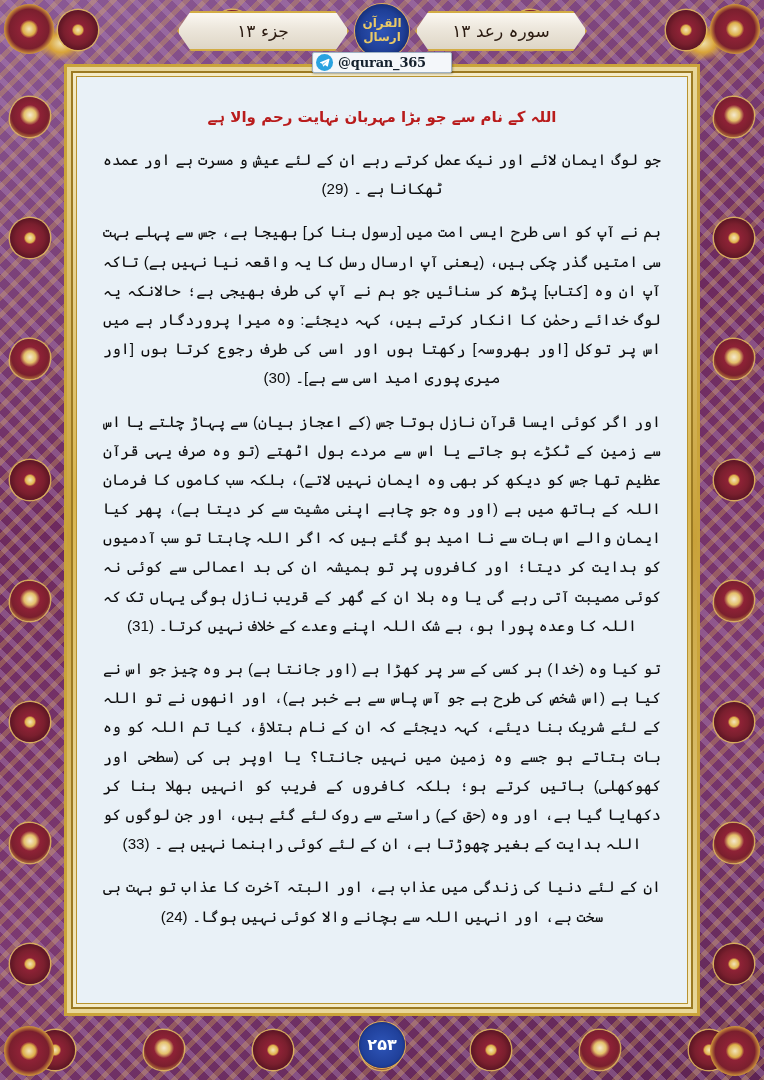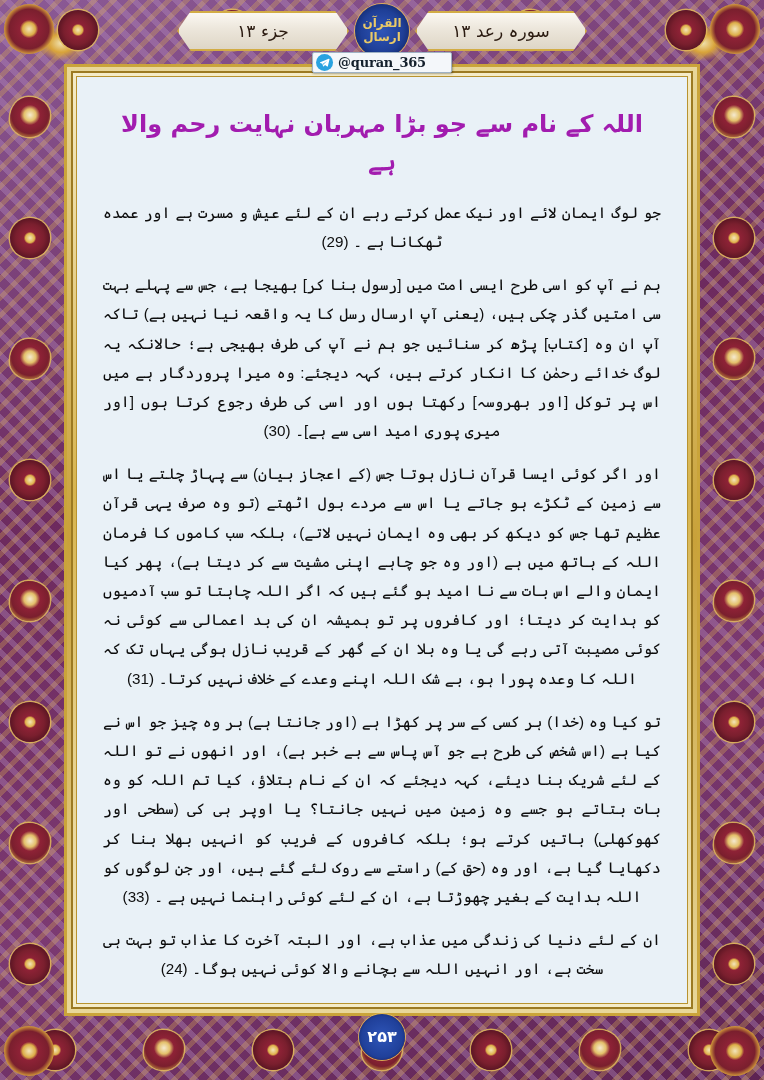--- a/index.html
+++ b/index.html
@@ -156,23 +156,23 @@
     font-family: "DejaVu Serif", "Liberation Serif", serif;
     font-size: 13px;
     font-weight: bold;
     color: #14202c;
     letter-spacing: -0.2px;
   }
 
   
   .bismillah {
     text-align: center;
-    font-size: 24px;
+    font-size: 15px;
     font-weight: bold;
-    color: #a21caf;
+    color: #b91c1c;
     direction: rtl;
     line-height: 1.6;
     margin: 14px 0 16px 0;
     font-family: "DejaVu Sans", "Liberation Sans", sans-serif;
   }
 
   
   .verses { direction: rtl; }
   .verse-para {
     direction: rtl;
@@ -182,21 +182,21 @@
     line-height: 1.92;
     color: #0d0d0d;
     margin-bottom: 14px;
     font-family: Liberation Sans, sans-serif;
     word-spacing: 0.4px;
   }
 
   
   .page-number {
     position: absolute;
-    bottom: 20px;
+    bottom: 12px;
     left: 50%;
     transform: translateX(-50%);
     width: 46px; height: 46px;
     border-radius: 50%;
     background:
       radial-gradient(circle at 50% 50%, #2e55b8 0%, #20409a 62%, #16307a 76%, #d9a43a 82%, #a97c27 92%, #5d2352 100%);
     display: flex; align-items: center; justify-content: center;
     z-index: 7;
     box-shadow: 0 0 0 1px rgba(226,184,88,0.9);
   }

